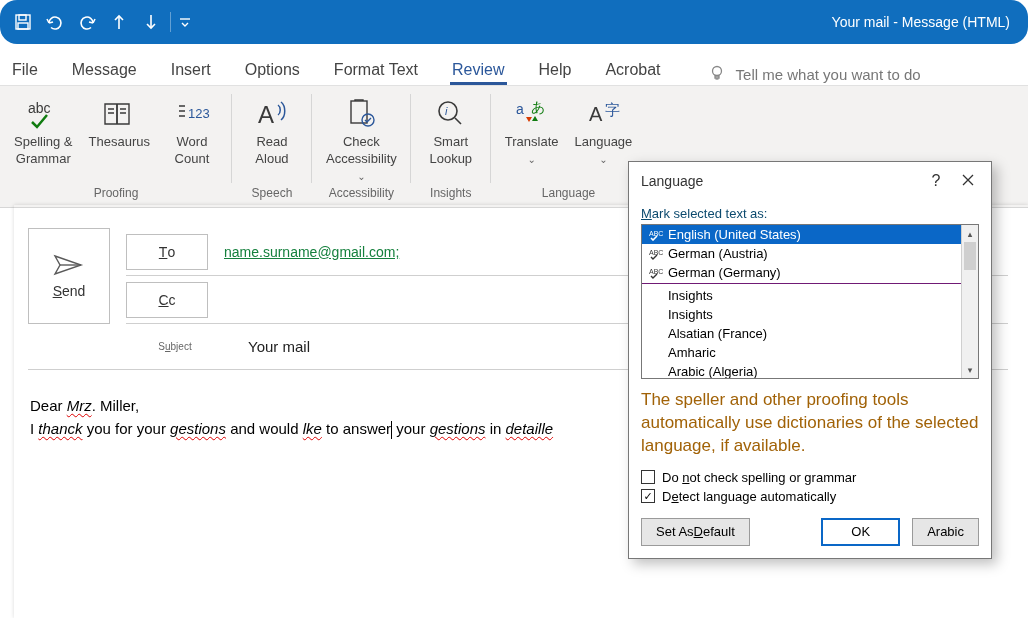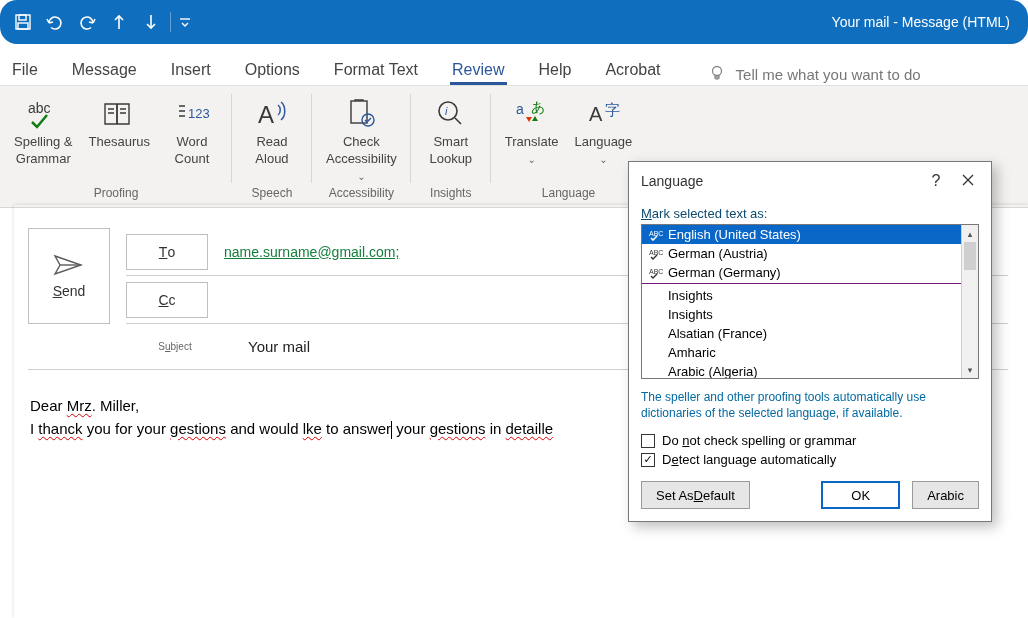--- a/index.html
+++ b/index.html
@@ -40,21 +40,21 @@
   .fields { flex: 1; }
   .field-row { display: flex; align-items: center; height: 48px; border-bottom: 1px solid #cfcfcf; }
   .fbtn { width: 82px; height: 36px; border: 1px solid #bfbfbf; display: flex; align-items: center; justify-content: center; font-size: 14px; color: #333; cursor: pointer; margin-right: 16px; }
   .fval { font-size: 14px; color: #15803d; }
   .subject-row { display: flex; align-items: center; height: 46px; border-bottom: 1px solid #cfcfcf; }
   .subject-label { width: 98px; text-align: center; font-size: 10px; color: #666; }
   .subject-val { font-size: 15px; color: #222; }
 
   
   .body-text { padding: 24px 2px; font-size: 15px; color: #000; line-height: 1.55; }
-  .sq { text-decoration: underline; text-decoration-style: wavy; text-decoration-color: #d00; text-decoration-thickness: 1px; text-underline-offset: 2px; }
+  .sq { text-decoration: underline; text-decoration-style: wavy; text-decoration-color: #d00; text-decoration-thickness: 1px; text-underline-offset: 2px; font-style: italic; }
   .cursor-caret { display: inline-block; width: 1px; height: 18px; background: #000; vertical-align: text-bottom; margin: 0 0 -2px 0; }
 
   
   .dialog { position: absolute; left: 628px; top: 161px; width: 364px; background: #fff; border: 1px solid #777; box-shadow: 5px 5px 12px rgba(0,0,0,.25); }
   .dlg-title { display: flex; align-items: center; height: 38px; padding: 0 12px; font-size: 14px; }
   .dlg-title .t { flex: 1; color: #333; }
   .dlg-help { width: 22px; text-align: center; color: #333; font-size: 16px; cursor: pointer; }
   .dlg-close { width: 22px; text-align: center; color: #333; cursor: pointer; margin-left: 10px; }
   .dlg-close svg { stroke: #333; }
   .dlg-body { padding: 6px 12px 12px; }
@@ -62,21 +62,21 @@
   .lang-box { border: 1px solid #777; height: 155px; display: flex; }
   .lang-list { flex: 1; overflow: hidden; }
   .lang-item { font-size: 13px; padding: 2px 6px; display: flex; align-items: center; gap: 4px; cursor: pointer; }
   .lang-item.selected { background: #0a67c7; color: #fff; }
   .lang-item .mark { width: 16px; height: 14px; display: inline-flex; align-items: center; justify-content: center; }
   .lang-item.sep { border-bottom: 1px solid #701a75; padding-bottom: 3px; margin-bottom: 2px; }
   .lang-scroll { width: 17px; background: #f0f0f0; border-left: 1px solid #cfcfcf; display: flex; flex-direction: column; }
   .scroll-btn { height: 17px; display: flex; align-items: center; justify-content: center; font-size: 9px; color: #555; cursor: pointer; background:#f0f0f0; }
   .scroll-track { flex: 1; background: #f0f0f0; position: relative; }
   .scroll-thumb { position: absolute; top: 0; left: 2px; right: 2px; height: 28px; background: #cfcfcf; }
-  .dlg-desc { font-size: 12px; color: #0369a1; margin: 10px 0 12px; line-height: 1.35; }
+  .dlg-desc { font-size: 17px; color: #a16207; margin: 10px 0 12px; line-height: 1.35; }
   .chk-row { display: flex; align-items: center; gap: 7px; font-size: 13px; color: #000; margin: 4px 0; cursor: pointer; }
   .chk { width: 14px; height: 14px; border: 1px solid #333; display: inline-flex; align-items: center; justify-content: center; font-size: 11px; }
   .dlg-btns { display: flex; gap: 12px; margin-top: 14px; }
   .dlg-btn { height: 28px; padding: 0 14px; font-size: 13px; border: 1px solid #9a9a9a; background: #e6e6e6; cursor: pointer; display: flex; align-items: center; }
   .dlg-btn.primary { background: #fff; border: 2px solid #0a67c7; padding: 0 28px; margin-left: auto; }
   .u { text-decoration: underline; }
   
   .shadow-border { position:absolute; left:14px; right:0; top:205px; bottom:0; box-shadow: 0 0 4px rgba(0,0,0,.15); pointer-events:none; }
 </style>
 </head>

